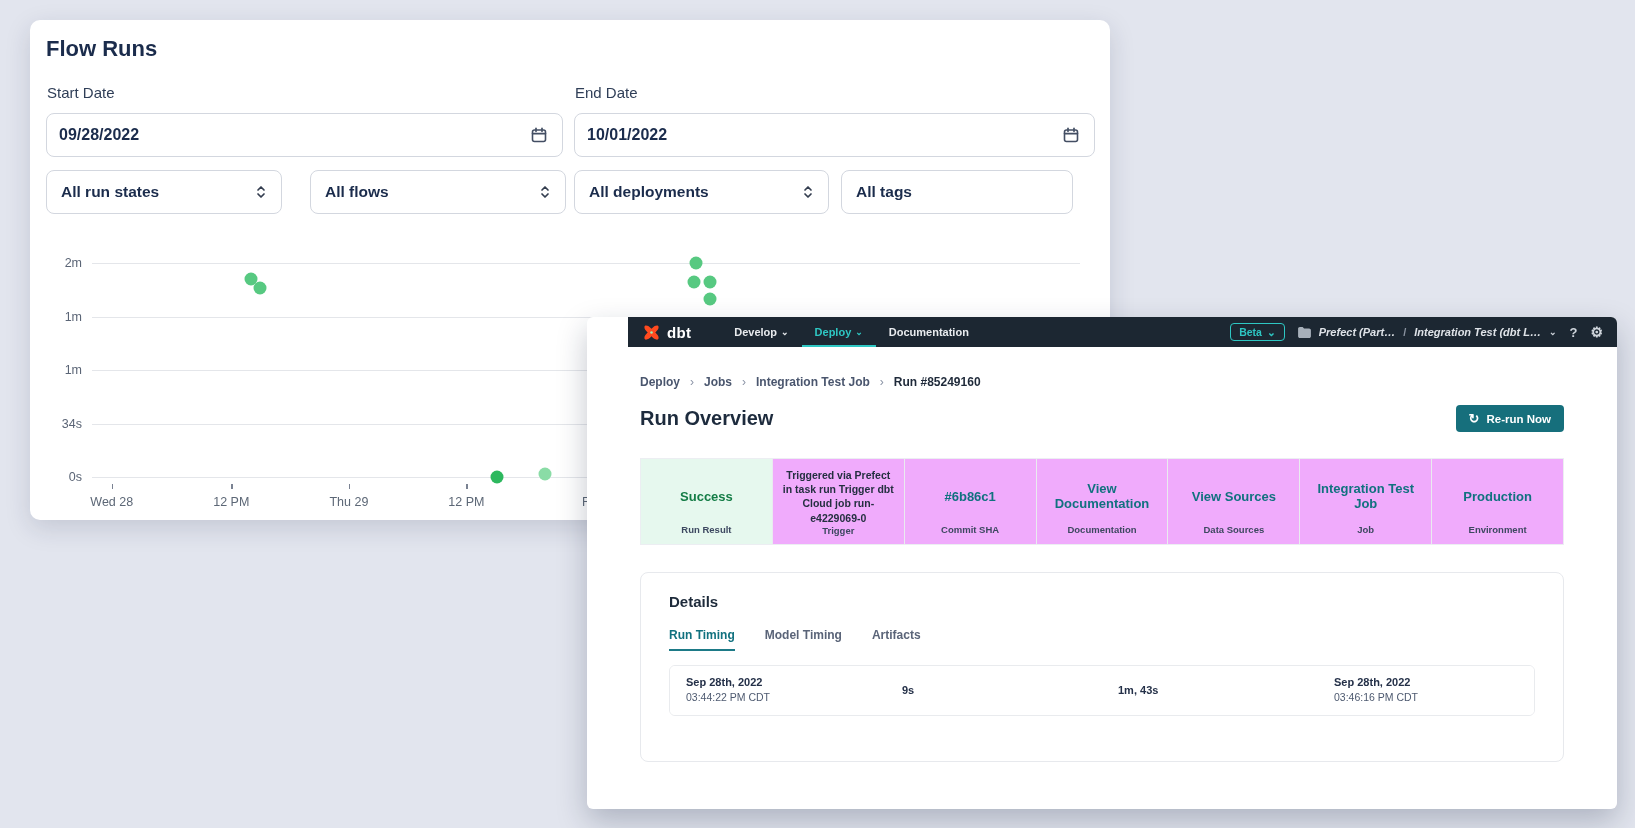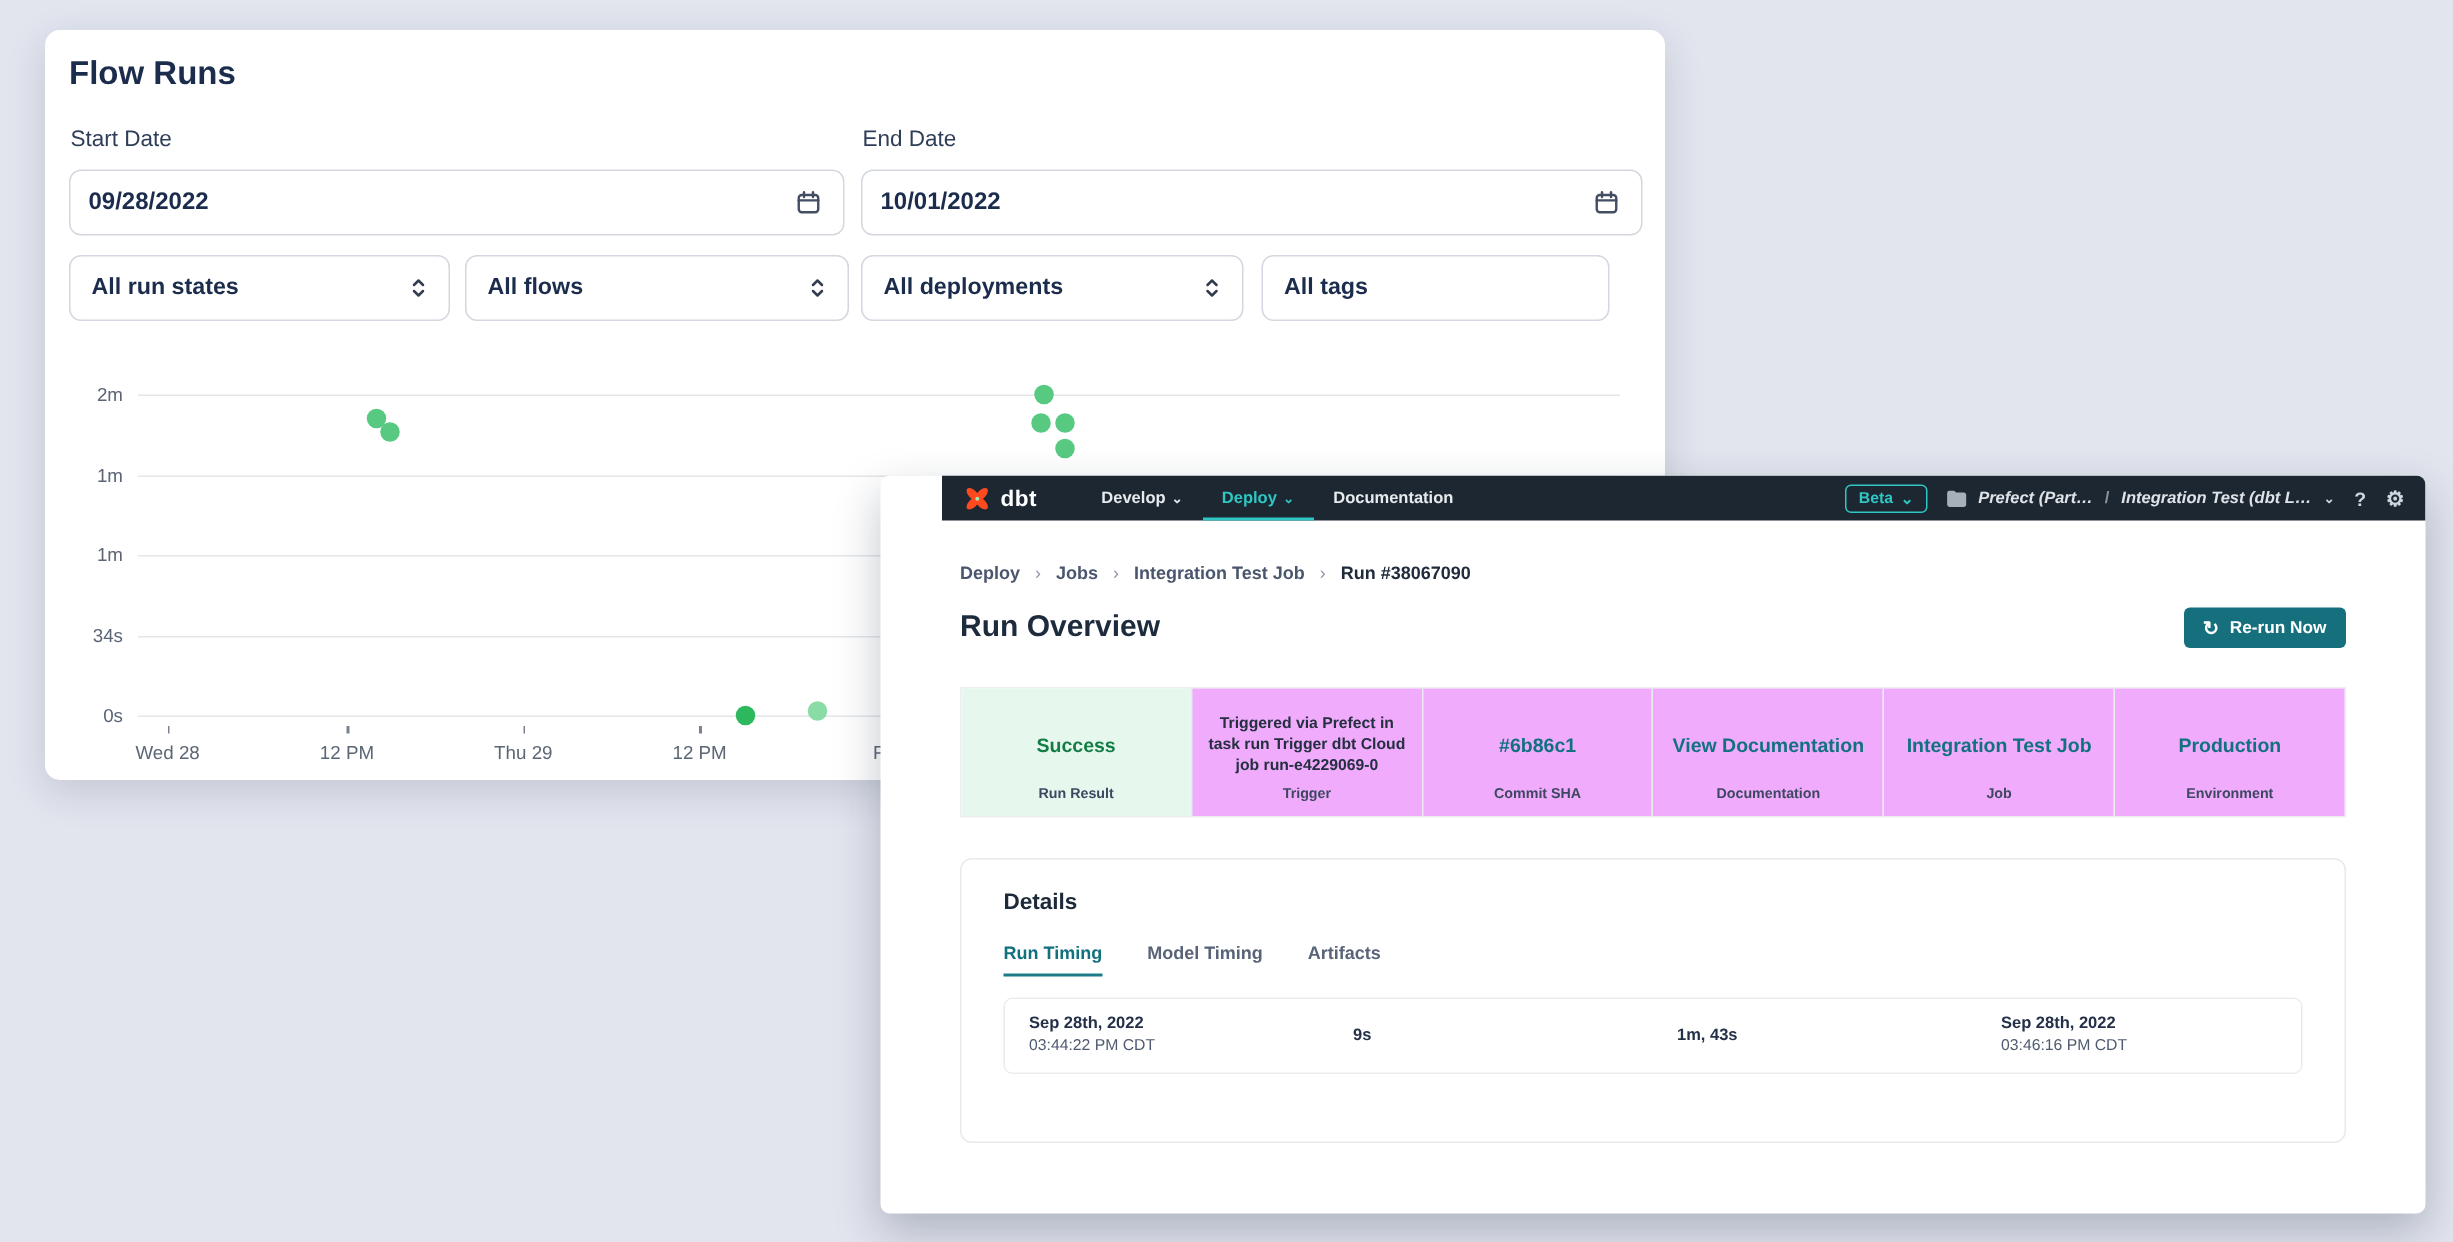--- a/index.html
+++ b/index.html
@@ -24,21 +24,21 @@
   .pf-input, .pf-select {
     position:absolute; height:44px; background:#fff;
     border:1px solid #d3d7df; border-radius:8px;
     display:flex; align-items:center; justify-content:space-between;
     padding:0 14px; font-size:16px; font-weight:600; color:#1b2c4c;
   }
   .pf-input { top:93px;padding-left:12px; }
   .pf-input.start { left:16px; width:517px; }
   .pf-input.end { left:544px; width:521px; }
   .pf-select { top:150px; font-size:15.5px; }
-  .pf-select.s1 { left:16px;  width:254px; }
+  .pf-select.s1 { left:16px;  width:236px; }
   .pf-select.s2 { left:280px; width:256px; }
   .pf-select.s3 { left:544px; width:255px; }
   .pf-select.s4 { left:811px; width:232px; }
   .cal-icon svg, .updown-icon svg { display:block; }
 
   
   .chart { position:absolute; left:62px; top:243px; width:988px; height:214px; }
   .gridline { position:absolute; left:0; width:100%; border-top:1px solid #e4e6ea; }
   .gridline .ylab {
     position:absolute; right:calc(100% + 10px); top:-8px;
@@ -264,21 +264,21 @@
   </div>
 
   <div class="dbt-content">
     <div class="breadcrumb" id="breadcrumb">
         <span class="crumb">Deploy</span>
         <span class="crumb-sep">›</span>
         <span class="crumb">Jobs</span>
         <span class="crumb-sep">›</span>
         <span class="crumb">Integration Test Job</span>
         <span class="crumb-sep">›</span>
-        <span class="crumb current">Run #38067090</span>
+        <span class="crumb current">Run #85249160</span>
       </div>
 
     <div class="title-row">
       <div class="page-title">Run Overview</div>
       <button class="rerun-btn">
         <span class="ri">↻</span>
         <span>Re-run Now</span>
       </button>
     </div>
 
@@ -291,20 +291,24 @@
           <div class="card-value">Triggered via Prefect in task run Trigger dbt Cloud job run-e4229069-0</div>
           <div class="card-label">Trigger</div>
         </div>
         <div class="card link">
           <div class="card-value">#6b86c1</div>
           <div class="card-label">Commit SHA</div>
         </div>
         <div class="card link">
           <div class="card-value">View Documentation</div>
           <div class="card-label">Documentation</div>
+        </div>
+        <div class="card link">
+          <div class="card-value">View Sources</div>
+          <div class="card-label">Data Sources</div>
         </div>
         <div class="card link">
           <div class="card-value">Integration Test Job</div>
           <div class="card-label">Job</div>
         </div>
         <div class="card link">
           <div class="card-value">Production</div>
           <div class="card-label">Environment</div>
         </div>
       </div>

